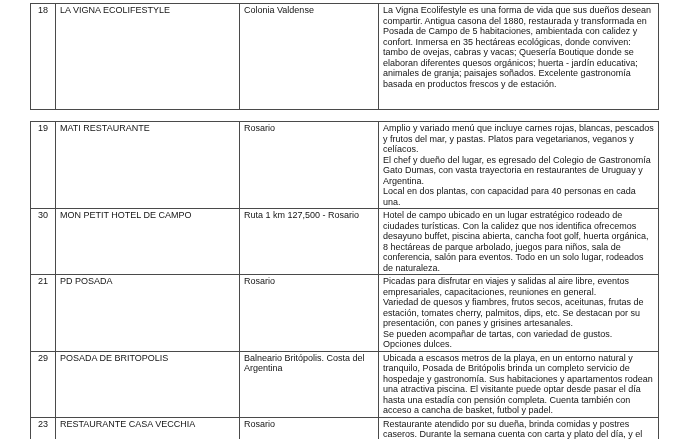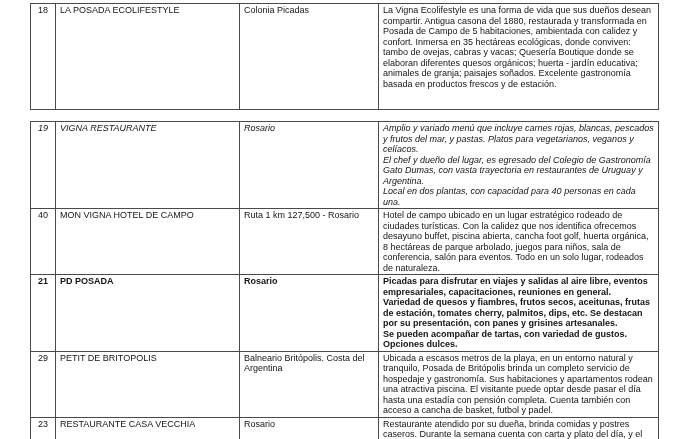--- a/index.html
+++ b/index.html
@@ -53,61 +53,61 @@
 <table class="doc-table" id="table-top">
   <colgroup>
       <col class="c-num">
       <col class="c-name">
       <col class="c-loc">
       <col class="c-desc">
     </colgroup>
   <tbody>
     <tr style="height:106px;padding-left:7px;">
       <td class="num-cell">18</td>
-      <td class="name-cell">LA POSADA ECOLIFESTYLE</td>
-      <td class="loc-cell">Colonia Picadas</td>
+      <td class="name-cell">LA VIGNA ECOLIFESTYLE</td>
+      <td class="loc-cell">Colonia Valdense</td>
       <td class="desc-cell">La Vigna Ecolifestyle es una forma de vida que sus dueños desean compartir. Antigua casona del 1880, restaurada y transformada en Posada de Campo de 5 habitaciones, ambientada con calidez y confort. Inmersa en 35 hectáreas ecológicas, donde conviven: tambo de ovejas, cabras y vacas; Quesería Boutique donde se elaboran diferentes quesos orgánicos; huerta - jardín educativa; animales de granja; paisajes soñados. Excelente gastronomía basada en productos frescos y de estación.</td>
     </tr>
   </tbody>
 </table>
 
 <table class="doc-table" id="table-main">
   <colgroup>
       <col class="c-num">
       <col class="c-name">
       <col class="c-loc">
       <col class="c-desc">
     </colgroup>
   <tbody>
-    <tr style="height:85px;font-style:italic;">
+    <tr style="height:85px;">
       <td class="num-cell">19</td>
-      <td class="name-cell">VIGNA RESTAURANTE</td>
+      <td class="name-cell">MATI RESTAURANTE</td>
       <td class="loc-cell">Rosario</td>
       <td class="desc-cell">Amplio y variado menú que incluye carnes rojas, blancas, pescados y frutos del mar, y pastas. Platos para vegetarianos, veganos y celíacos.
 El chef y dueño del lugar, es egresado del Colegio de Gastronomía Gato Dumas, con vasta trayectoria en restaurantes de Uruguay y Argentina.
 Local en dos plantas, con capacidad para 40 personas en cada una.</td>
     </tr>
     <tr style="height:60px;">
-      <td class="num-cell">40</td>
-      <td class="name-cell">MON VIGNA HOTEL DE CAMPO</td>
+      <td class="num-cell">30</td>
+      <td class="name-cell">MON PETIT HOTEL DE CAMPO</td>
       <td class="loc-cell">Ruta 1 km 127,500 - Rosario</td>
       <td class="desc-cell">Hotel de campo ubicado en un lugar estratégico rodeado de ciudades turísticas. Con la calidez que nos identifica ofrecemos desayuno buffet, piscina abierta, cancha foot golf, huerta orgánica, 8 hectáreas de parque arbolado, juegos para niños, sala de conferencia, salón para eventos. Todo en un solo lugar, rodeados de naturaleza.</td>
     </tr>
-    <tr style="height:73px;font-weight:bold;">
+    <tr style="height:73px;">
       <td class="num-cell">21</td>
       <td class="name-cell">PD POSADA</td>
       <td class="loc-cell">Rosario</td>
       <td class="desc-cell">Picadas para disfrutar en viajes y salidas al aire libre, eventos empresariales, capacitaciones, reuniones en general.
 Variedad de quesos y fiambres, frutos secos, aceitunas, frutas de estación, tomates cherry, palmitos, dips, etc. Se destacan por su presentación, con panes y grisines artesanales.
 Se pueden acompañar de tartas, con variedad de gustos.
 Opciones dulces.</td>
     </tr>
     <tr style="height:60px;">
       <td class="num-cell">29</td>
-      <td class="name-cell">PETIT DE BRITOPOLIS</td>
+      <td class="name-cell">POSADA DE BRITOPOLIS</td>
       <td class="loc-cell">Balneario Britópolis. Costa del Argentina</td>
       <td class="desc-cell">Ubicada a escasos metros de la playa, en un entorno natural y tranquilo, Posada de Britópolis brinda un completo servicio de hospedaje y gastronomía. Sus habitaciones y apartamentos rodean una atractiva piscina. El visitante puede optar desde pasar el día hasta una estadía con pensión completa. Cuenta también con acceso a cancha de basket, futbol y padel.</td>
     </tr>
     <tr style="height:44px;">
       <td class="num-cell">23</td>
       <td class="name-cell">RESTAURANTE CASA VECCHIA</td>
       <td class="loc-cell">Rosario</td>
       <td class="desc-cell">Restaurante atendido por su dueña, brinda comidas y postres caseros. Durante la semana cuenta con carta y plato del día, y el fin de semana con parrilla completa y su tradicional asado de</td>
     </tr>
   </tbody>

